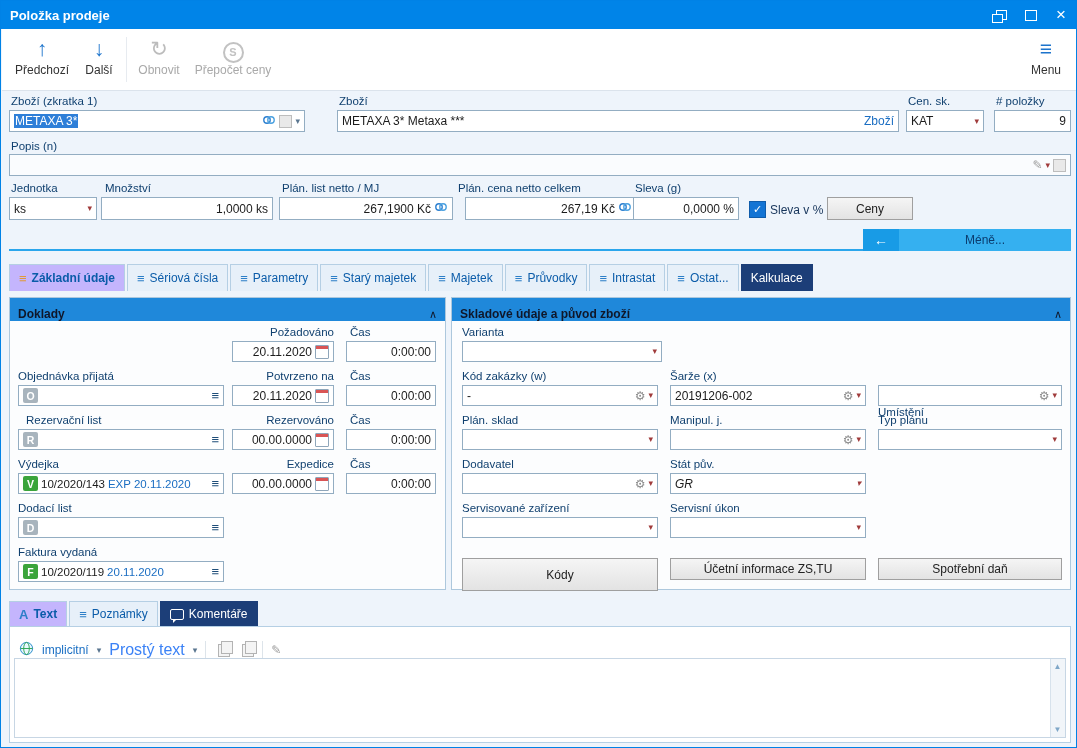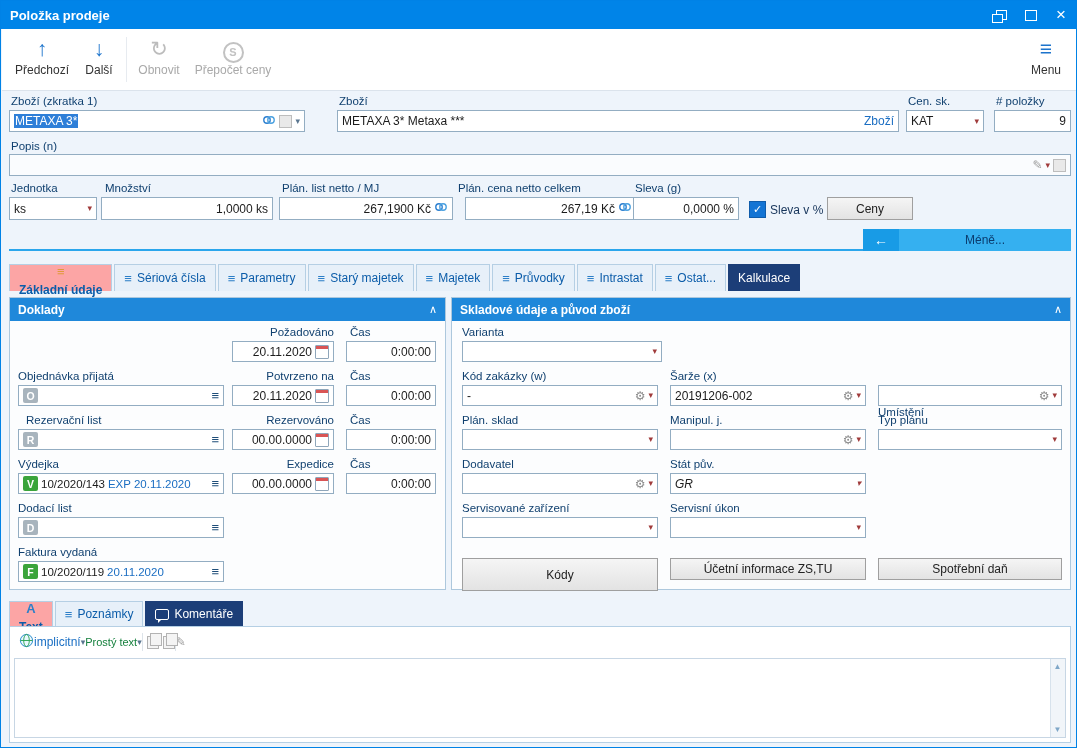--- a/index.html
+++ b/index.html
@@ -58,39 +58,39 @@
   .cb::before{content:"✓";}
   .mene{position:absolute;left:862px;top:228px;width:208px;height:22px;background:#35b0f0;display:flex;align-items:center;}
   .mene .arr{width:36px;height:100%;background:#189be6;color:#fff;display:flex;align-items:center;justify-content:center;font-size:14px;}
   .mene .arr::before{content:"←";}
   .mene .t{flex:1;text-align:center;color:#0b3c6e;font-size:12px;}
   .blueline{position:absolute;left:8px;top:248px;width:854px;height:2px;background:#2ba6ec;}
   
   .tabs{position:absolute;display:flex;gap:2px;align-items:stretch;}
   .tab{display:flex;align-items:center;gap:5px;padding:0 9px;font-size:12px;color:#0b5ca9;
        background:#e7f0f9;border:1px solid #b5cfe4;border-bottom:none;cursor:default;}
-  .tab.active{background:#fca5a5;font-weight:bold;flex-direction:column;}
+  .tab.active{background:#c4b5fd;font-weight:bold;}
   .tab.dark{background:#1c3e78;color:#fff;border-color:#1c3e78;}
   .th{font-size:13px;font-weight:bold;color:#2d7fc8;line-height:1;}
   .th::before{content:"≡";}
   .tab.active .th{color:#e09a3a;}
   .aicn{font-size:13px;font-weight:bold;color:#2d7fc8;line-height:1;}
   .aicn::before{content:"A";}
   .bub{width:12px;height:9px;border:1px solid #fff;border-radius:2px;position:relative;}
   .bub::after{content:"";position:absolute;left:2px;bottom:-4px;border:2px solid transparent;border-top-color:#fff;border-left-color:#fff;}
   
   .panel{position:absolute;background:#fcfdfe;border:1px solid #adc8dd;box-sizing:border-box;}
-  .phead{height:23px;background:#1f88da;color:#ffffff;display:flex;align-items:center;font-size:12px;font-weight:bold;padding:0 8px;}
+  .phead{height:23px;background:#1f88da;color:#0f172a;display:flex;align-items:flex-end;font-size:12px;font-weight:bold;padding:0 8px;}
   .phead .ch{margin-left:auto;font-size:11px;font-weight:normal;}
   .phead .ch::before{content:"∧";}
   
   .ebox{position:absolute;left:8px;top:625px;width:1062px;height:117px;border:1px solid #b5cfe4;background:#fff;box-sizing:border-box;}
-  .etb{position:absolute;left:0;top:0;right:0;height:30px;display:flex;align-items:center;padding:0 9px;}
+  .etb{position:absolute;left:0;top:0;right:0;height:30px;display:flex;align-items:center;gap:8px;padding:8px 9px;}
   .etb .link{font-size:12px;color:#1a6fc4;}
-  .etb .muted{font-size:11px;color:#15803d;}
+  .etb .muted{font-size:16px;color:#3b82f6;}
   .esep{width:1px;height:18px;background:#dde4ea;}
   .i-copy{width:10px;height:11px;border:1px solid #b3b3b3;background:#f4f4f4;position:relative;margin-left:4px;}
   .i-copy::before{content:"";position:absolute;left:2px;top:-4px;width:10px;height:11px;border:1px solid #b3b3b3;background:#f4f4f4;}
   .etext{position:absolute;left:4px;top:31px;right:4px;bottom:4px;border:1px solid #c7d6e4;background:#fff;}
   .sb{position:absolute;right:0;top:0;bottom:0;width:14px;background:#f1f5f9;border-left:1px solid #d7e2ec;}
   .sb .a{position:absolute;left:0;width:13px;height:13px;color:#7fa7c8;font-size:8px;display:flex;align-items:center;justify-content:center;}
   .i-sup::before{content:"▲";} .i-sdn::before{content:"▼";}
 </style>
 </head>
 <body>

